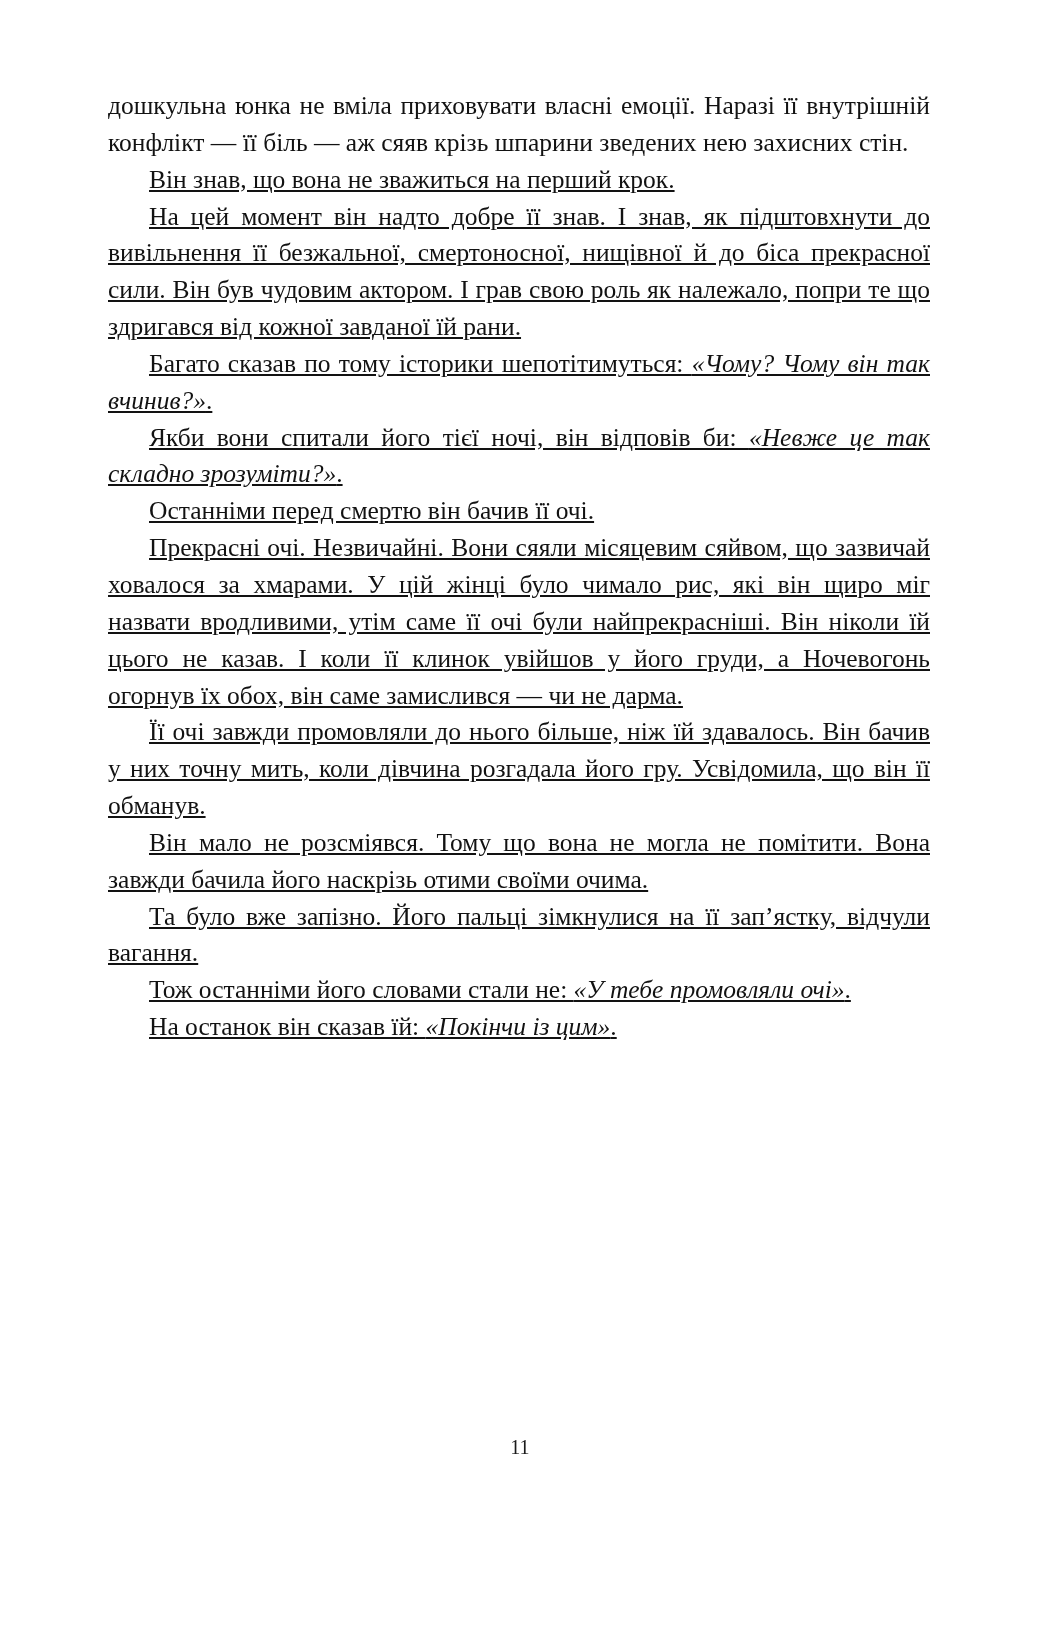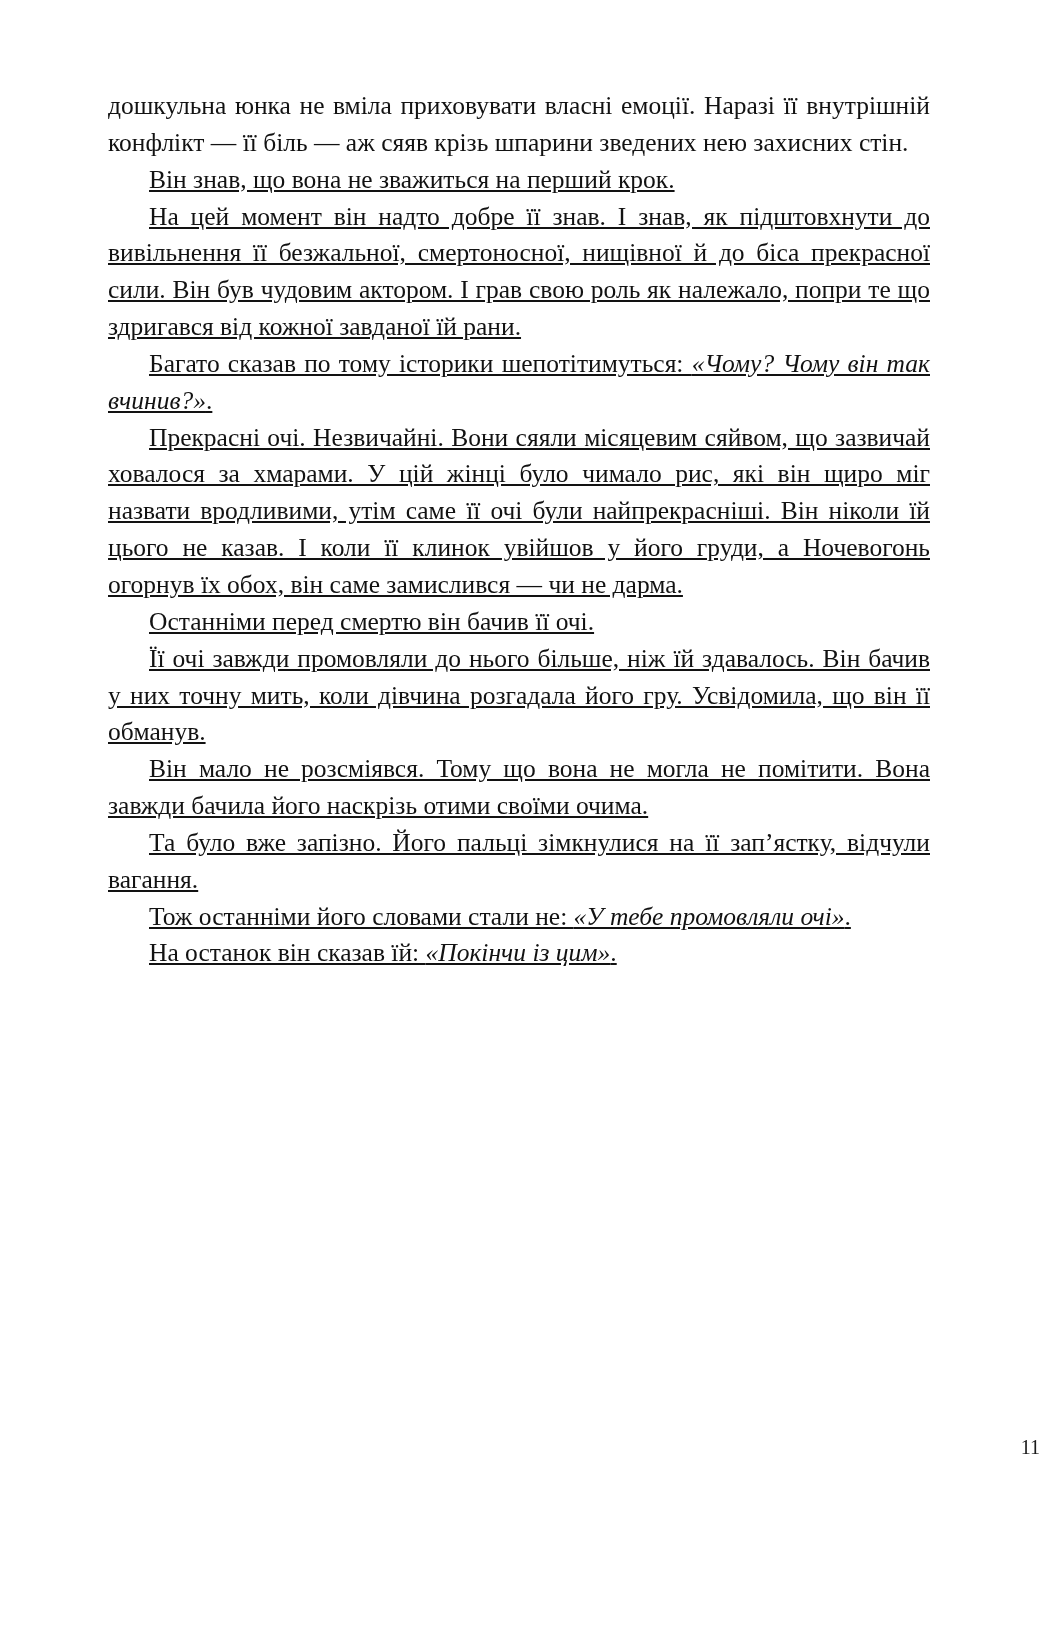--- a/index.html
+++ b/index.html
@@ -40,37 +40,38 @@
     text-decoration: underline;
   }
   .body-text em {
     font-style: italic;
   }
   .page-number {
     position: absolute;
     left: 0;
     right: 0;
     top: 1424px;
-    text-align: right;
+    text-align: center;
     font-size: 20px;
     color: #1a1a1a;
     font-family: "Liberation Serif", "DejaVu Serif", serif;
   }
 </style>
 </head>
 <body>
 
 <div class="page">
   <div class="body-text" id="body-text">
       <p class=""><span>дошкульна юнка не вміла приховувати власні емоції. Наразі її внутрішній конфлікт — її біль — аж сяяв крізь шпарини зведених нею захисних стін.</span></p>
       <p class="indent"><span>Він знав, що вона не зважиться на перший крок.</span></p>
       <p class="indent"><span>На цей момент він надто добре її знав. І знав, як підштовхнути до вивільнення її безжальної, смертоносної, нищівної й до біса прекрасної сили. Він був чудовим актором. І грав свою роль як належало, попри те що здригався від кожної завданої їй рани.</span></p>
       <p class="indent"><span>Багато сказав по тому історики шепотітимуться: </span><em>«Чому? Чому він так вчинив?»</em><span>.</span></p>
+      <p class="indent"><span>Якби вони спитали його тієї ночі, він відповів би: </span><em>«Невже це так складно зрозуміти?»</em><span>.</span></p>
+      <p class="indent"><span>Останніми перед смертю він бачив її очі.</span></p>
       <p class="indent"><span>Прекрасні очі. Незвичайні. Вони сяяли місяцевим сяйвом, що зазвичай ховалося за хмарами. У цій жінці було чимало рис, які він щиро міг назвати вродливими, утім саме її очі були найпрекрасніші. Він ніколи їй цього не казав. І коли її клинок увійшов у його груди, а Ночевогонь огорнув їх обох, він саме замислився — чи не дарма.</span></p>
-      <p class="indent"><span>Останніми перед смертю він бачив її очі.</span></p>
       <p class="indent"><span>Її очі завжди промовляли до нього більше, ніж їй здавалось. Він бачив у них точну мить, коли дівчина розгадала його гру. Усвідомила, що він її обманув.</span></p>
       <p class="indent"><span>Він мало не розсміявся. Тому що вона не могла не помітити. Вона завжди бачила його наскрізь отими своїми очима.</span></p>
       <p class="indent"><span>Та було вже запізно. Його пальці зімкнулися на її зап’ястку, відчули вагання.</span></p>
       <p class="indent"><span>Тож останніми його словами стали не: </span><em>«У тебе промовляли очі»</em><span>.</span></p>
       <p class="indent"><span>На останок він сказав їй: </span><em>«Покінчи із цим»</em><span>.</span></p>
     </div>
   <div class="page-number">11</div>
 </div>
 
 </body></html>

